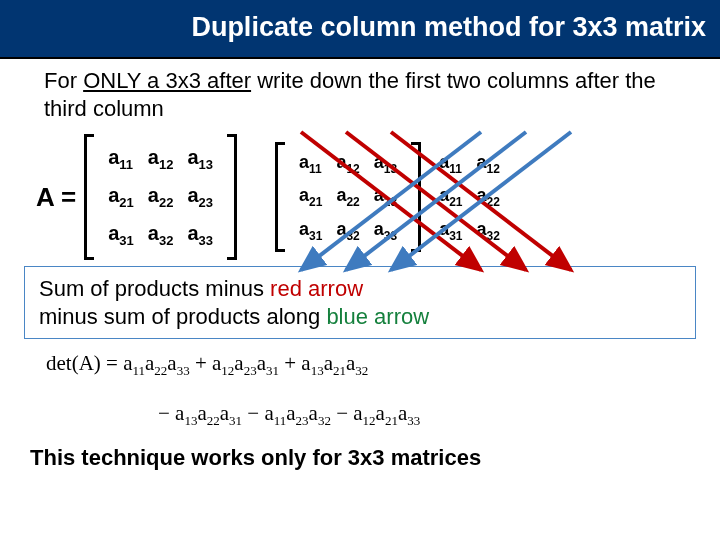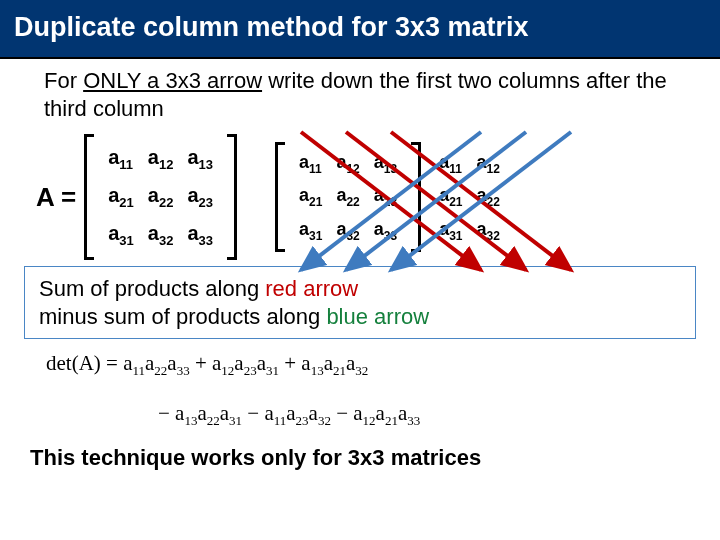--- a/index.html
+++ b/index.html
@@ -10,20 +10,21 @@
     font-family: Arial, Helvetica, sans-serif;
     overflow: hidden;
   }
   .title-bar {
     background: #013571;
     color: #fff;
     font-size: 27px;
     font-weight: bold;
     padding: 12px 14px 14px 14px;
     border-bottom: 2px solid #000;
+    text-align: right;
   }
   .intro {
     font-size: 22px;
     color: #000;
     padding: 8px 44px 6px 44px;
     line-height: 1.25;
   }
   .intro .underline { text-decoration: underline; }
   .matrices {
     display: flex;
@@ -120,21 +121,21 @@
     font-weight: bold;
     padding: 12px 30px 0 30px;
   }
 </style>
 </head>
 <body>
 
 <div class="title-bar">Duplicate column method for 3x3 matrix</div>
 
 <div class="intro">
-  <span>For </span><span class="underline">ONLY a 3x3 arrow</span><span> write down the first two columns after the third column</span>
+  <span>For </span><span class="underline">ONLY a 3x3 after</span><span> write down the first two columns after the third column</span>
 </div>
 
 <div class="matrices">
   <div class="matrixA">
     <span class="Aeq">A =</span>
     <span class="bracket left"></span>
     <table class="mat">
       <tbody>
           <tr>
         <td><span>a</span><sub>11</sub></td>
@@ -207,21 +208,21 @@
       <tr>
         <td><span>a</span><sub>31</sub></td>
         <td><span>a</span><sub>32</sub></td>
       </tr>
     </tbody>
       </table>
   </div>
 </div>
 
 <div class="sumbox">
-  <span>Sum of products along </span><span class="red">red arrow</span><br>
+  <span>Sum of products minus </span><span class="red">red arrow</span><br>
   <span>minus sum of products along </span><span class="blue">blue arrow</span>
 </div>
 
 <div class="formula">
   <div class="line1">
     <span>det(A) = a</span><sub>11</sub><span>a</span><sub>22</sub><span>a</span><sub>33</sub><span> + </span><span>a</span><sub>12</sub><span>a</span><sub>23</sub><span>a</span><sub>31</sub><span> + </span><span>a</span><sub>13</sub><span>a</span><sub>21</sub><span>a</span><sub>32</sub>
   </div>
   <div class="line2">
     <span>− a</span><sub>13</sub><span>a</span><sub>22</sub><span>a</span><sub>31</sub><span> − </span><span>a</span><sub>11</sub><span>a</span><sub>23</sub><span>a</span><sub>32</sub><span> − </span><span>a</span><sub>12</sub><span>a</span><sub>21</sub><span>a</span><sub>33</sub>
   </div>

